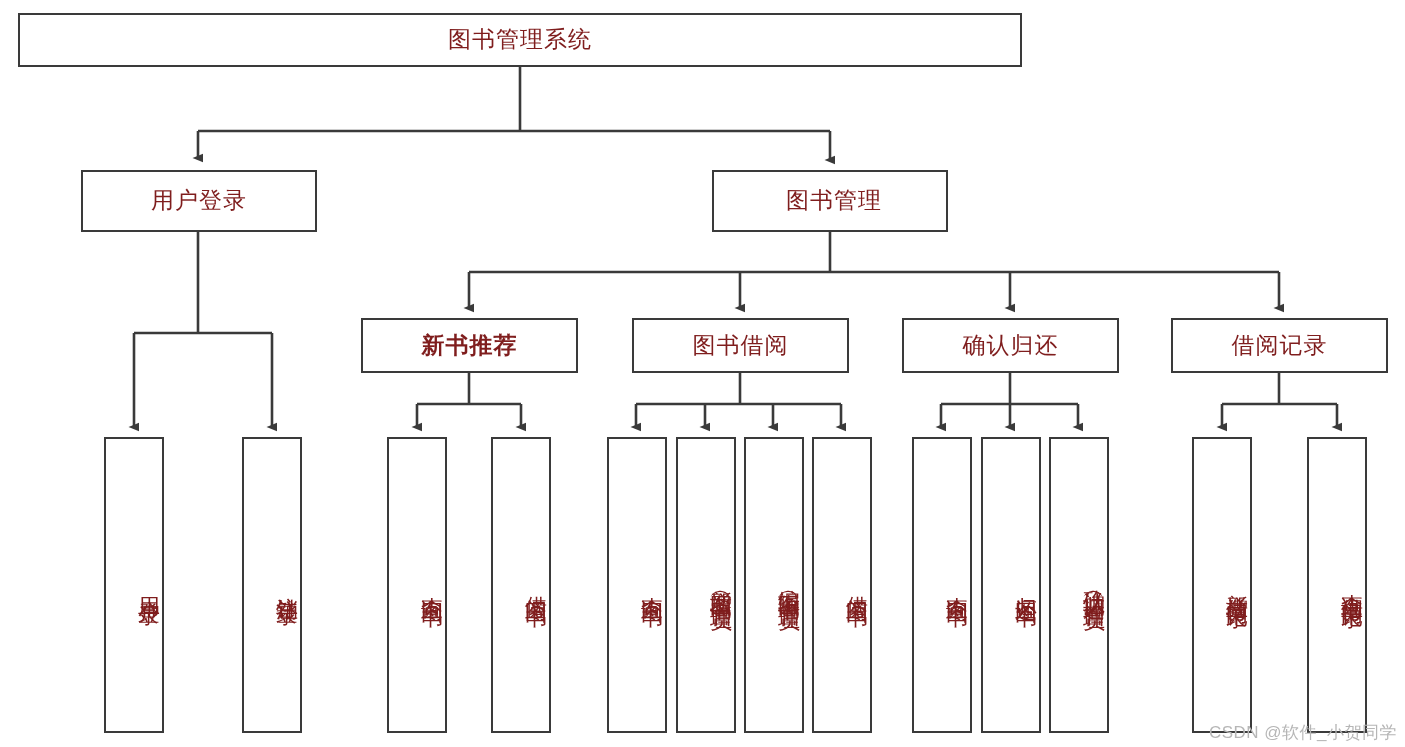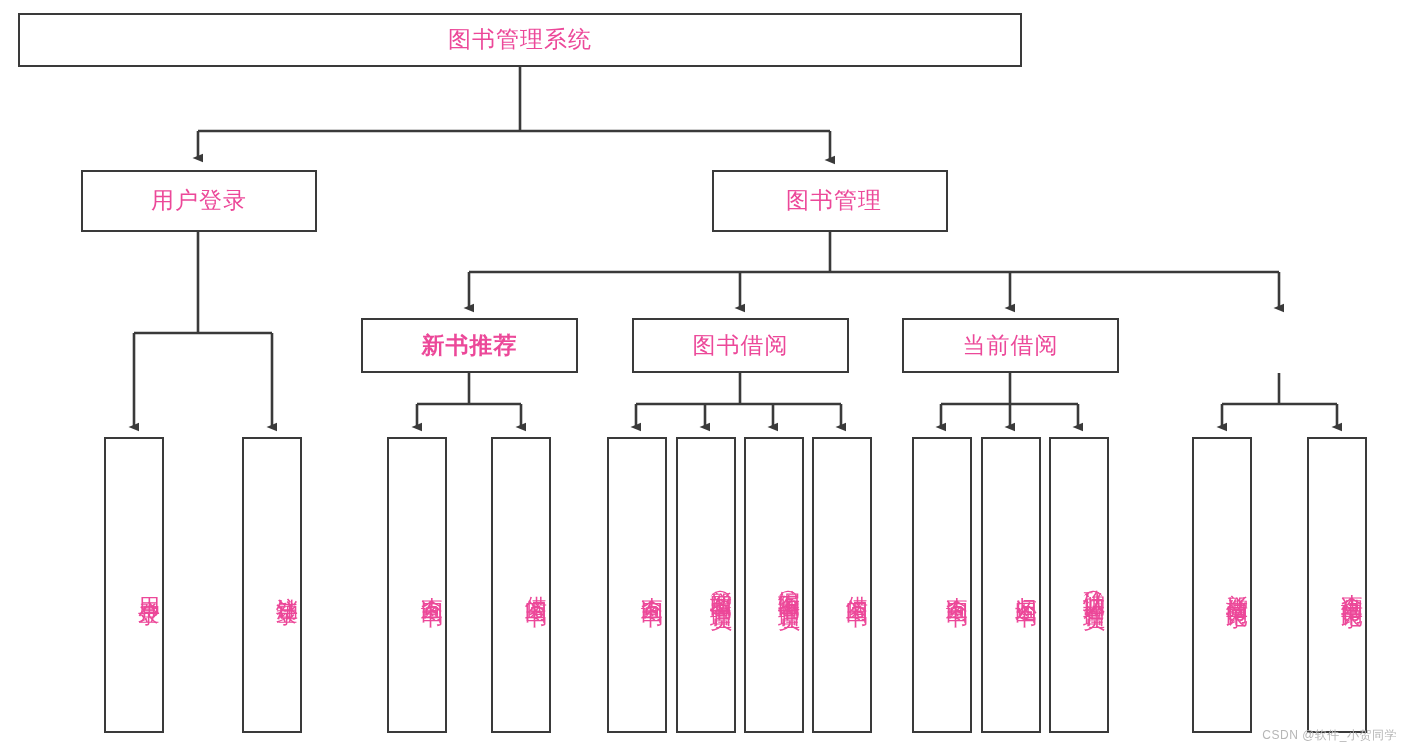--- a/index.html
+++ b/index.html
@@ -22,21 +22,21 @@
     pointer-events:none;
   }
   .node{
     position:absolute;
     box-sizing:border-box;
     background:#ffffff;
     border:2px solid #3a3a3a;
     display:flex;
     align-items:center;
     justify-content:center;
-    color:#ec4899;
+    color:#7f1d1d;
   }
   .node.horiz{
     font-size:23px;
     letter-spacing:1px;
     line-height:1.1;
   }
   .node.vert{
     writing-mode:vertical-rl;
     text-orientation:upright;
     font-size:22px;
@@ -47,21 +47,21 @@
     align-items:flex-start;
     justify-content:center;
   }
   .node.vert.tall{
     align-items:flex-start;
   }
   .watermark{
     position:absolute;
     right:8px;
     bottom:3px;
-    font-size:12px;
+    font-size:17px;
     color:#b6b6b6;
     letter-spacing:0.5px;
     white-space:nowrap;
     user-select:none;
   }
 </style>
 </head>
 <body>
 
 <div id="canvas">
@@ -127,21 +127,24 @@
     <span>图书管理</span>
   </div>
 
   <div class="node horiz" style="left:361px; top:318px; width:217px; height:55px;font-weight:bold;">
     <span>新书推荐</span>
   </div>
   <div class="node horiz" style="left:632px; top:318px; width:217px; height:55px;">
     <span>图书借阅</span>
   </div>
   <div class="node horiz" style="left:902px; top:318px; width:217px; height:55px;">
-    <span>当前借阅</span>
+    <span>确认归还</span>
+  </div>
+  <div class="node horiz" style="left:1171px; top:318px; width:217px; height:55px;">
+    <span>借阅记录</span>
   </div>
 
   <div class="node vert" style="left:104px; top:437px; width:60px; height:296px;">
     <span>用户登录</span>
   </div>
   <div class="node vert" style="left:242px; top:437px; width:60px; height:296px;">
     <span>注销登录</span>
   </div>
 
   <div class="node vert" style="left:387px; top:437px; width:60px; height:296px;">

